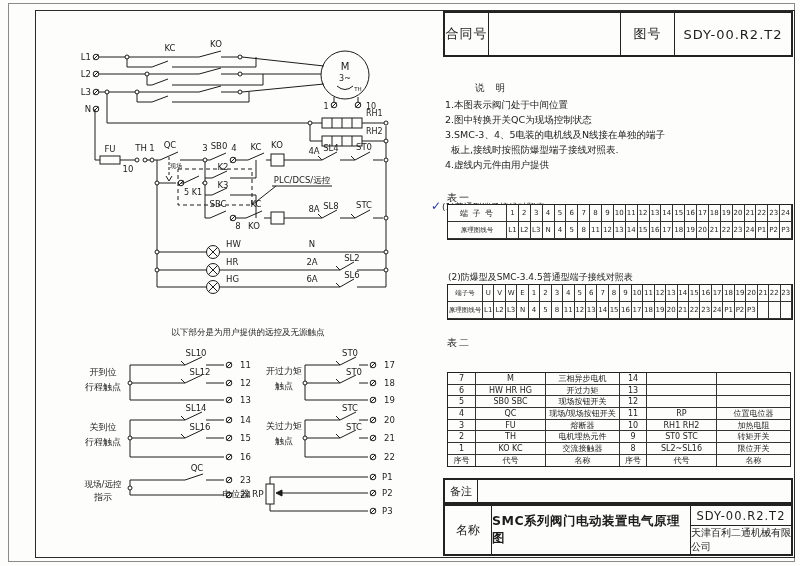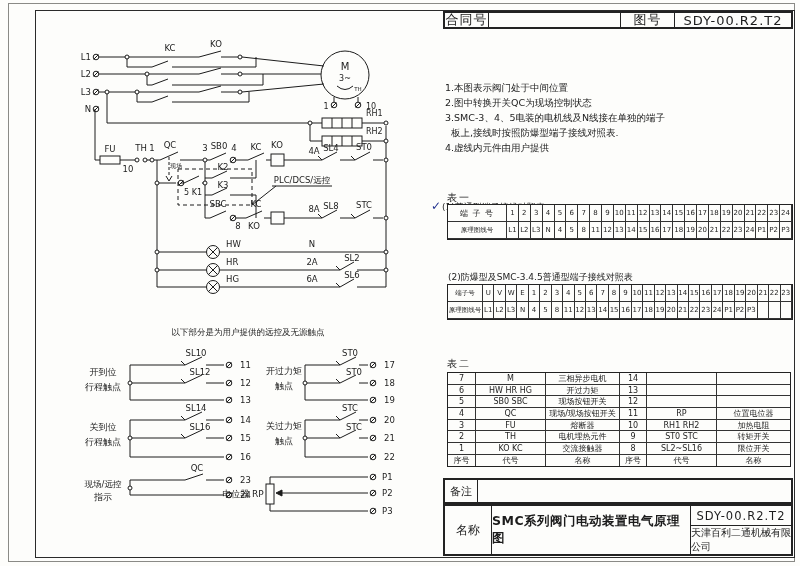--- a/index.html
+++ b/index.html
@@ -2,21 +2,21 @@
 <html><head>
 <meta charset="utf-8">
 <style>
   html,body{margin:0;padding:0;background:#e8e8e4;}
   .page{position:relative;width:800px;height:566px;background:#fdfdfb;overflow:hidden;
         font-family:"DejaVu Sans",sans-serif;color:#1c1c1c;}
   .frame-outer{position:absolute;left:8px;top:3px;width:785px;height:557px;border:1px solid #8a8a86;}
   .frame-inner{position:absolute;left:35px;top:10px;width:758px;height:546px;border:1.5px solid #2a2a2a;}
   svg text{fill:#1c1c1c;font-family:"DejaVu Sans",sans-serif;}
   
-  .titlebar{position:absolute;left:443px;top:11px;width:350px;height:18px;display:flex;
+  .titlebar{position:absolute;left:443px;top:11px;width:350px;height:46px;display:flex;
             border:2px solid #222;box-sizing:border-box;background:#fdfdfb;}
   .titlebar .cell{display:flex;align-items:center;justify-content:center;box-sizing:border-box;
             border-right:1.6px solid #222;font-size:13px;letter-spacing:1px;}
   .titlebar .cell:last-child{border-right:none;}
   .tb-lab1{width:44px;}
   .tb-val1{width:132px;}
   .tb-lab2{width:54px;}
   .tb-val2{flex:1;font-size:12px;letter-spacing:1px;}
   .notes{position:absolute;left:445px;top:80px;width:350px;font-size:9.5px;line-height:15px;}
   .notes .ntitle{margin-left:30px;letter-spacing:4px;margin-bottom:2px;}
@@ -307,20 +307,21 @@
   </svg>
 
   <div class="titlebar">
     <div class="cell tb-lab1">合同号</div>
     <div class="cell tb-val1"></div>
     <div class="cell tb-lab2">图号</div>
     <div class="cell tb-val2">SDY-00.R2.T2</div>
   </div>
 
   <div class="notes">
+    <div class="ntitle">说 明</div>
     <div id="note-lines">
         <div class="nline">1.本图表示阀门处于中间位置</div>
         <div class="nline">2.图中转换开关QC为现场控制状态</div>
         <div class="nline">3.SMC-3、4、5电装的电机线及N线接在单独的端子</div>
         <div class="nline">  板上,接线时按照防爆型端子接线对照表.</div>
         <div class="nline">4.虚线内元件由用户提供</div>
       </div>
   </div>
 
   <div class="seclabel" style="left:447px;top:191px;">表一</div>
@@ -432,21 +433,21 @@
       <div class="tcell">23</div>
       <div class="tcell">24</div>
       <div class="tcell">P1</div>
       <div class="tcell">P2</div>
       <div class="tcell">P3</div>
       <div class="tcell"></div>
       <div class="tcell"></div>
       <div class="tcell"></div>
     </div>
 
-  <div class="seclabel" style="left:447px;top:357px;">表二</div>
+  <div class="seclabel" style="left:447px;top:336px;">表二</div>
   <div class="pgrid" style="left:447px;top:372px;width:344px;">
       <div class="pcell">7</div>
       <div class="pcell">M</div>
       <div class="pcell">三相异步电机</div>
       <div class="pcell">14</div>
       <div class="pcell"></div>
       <div class="pcell"></div>
       <div class="pcell">6</div>
       <div class="pcell">HW  HR  HG</div>
       <div class="pcell">开过力矩</div>

